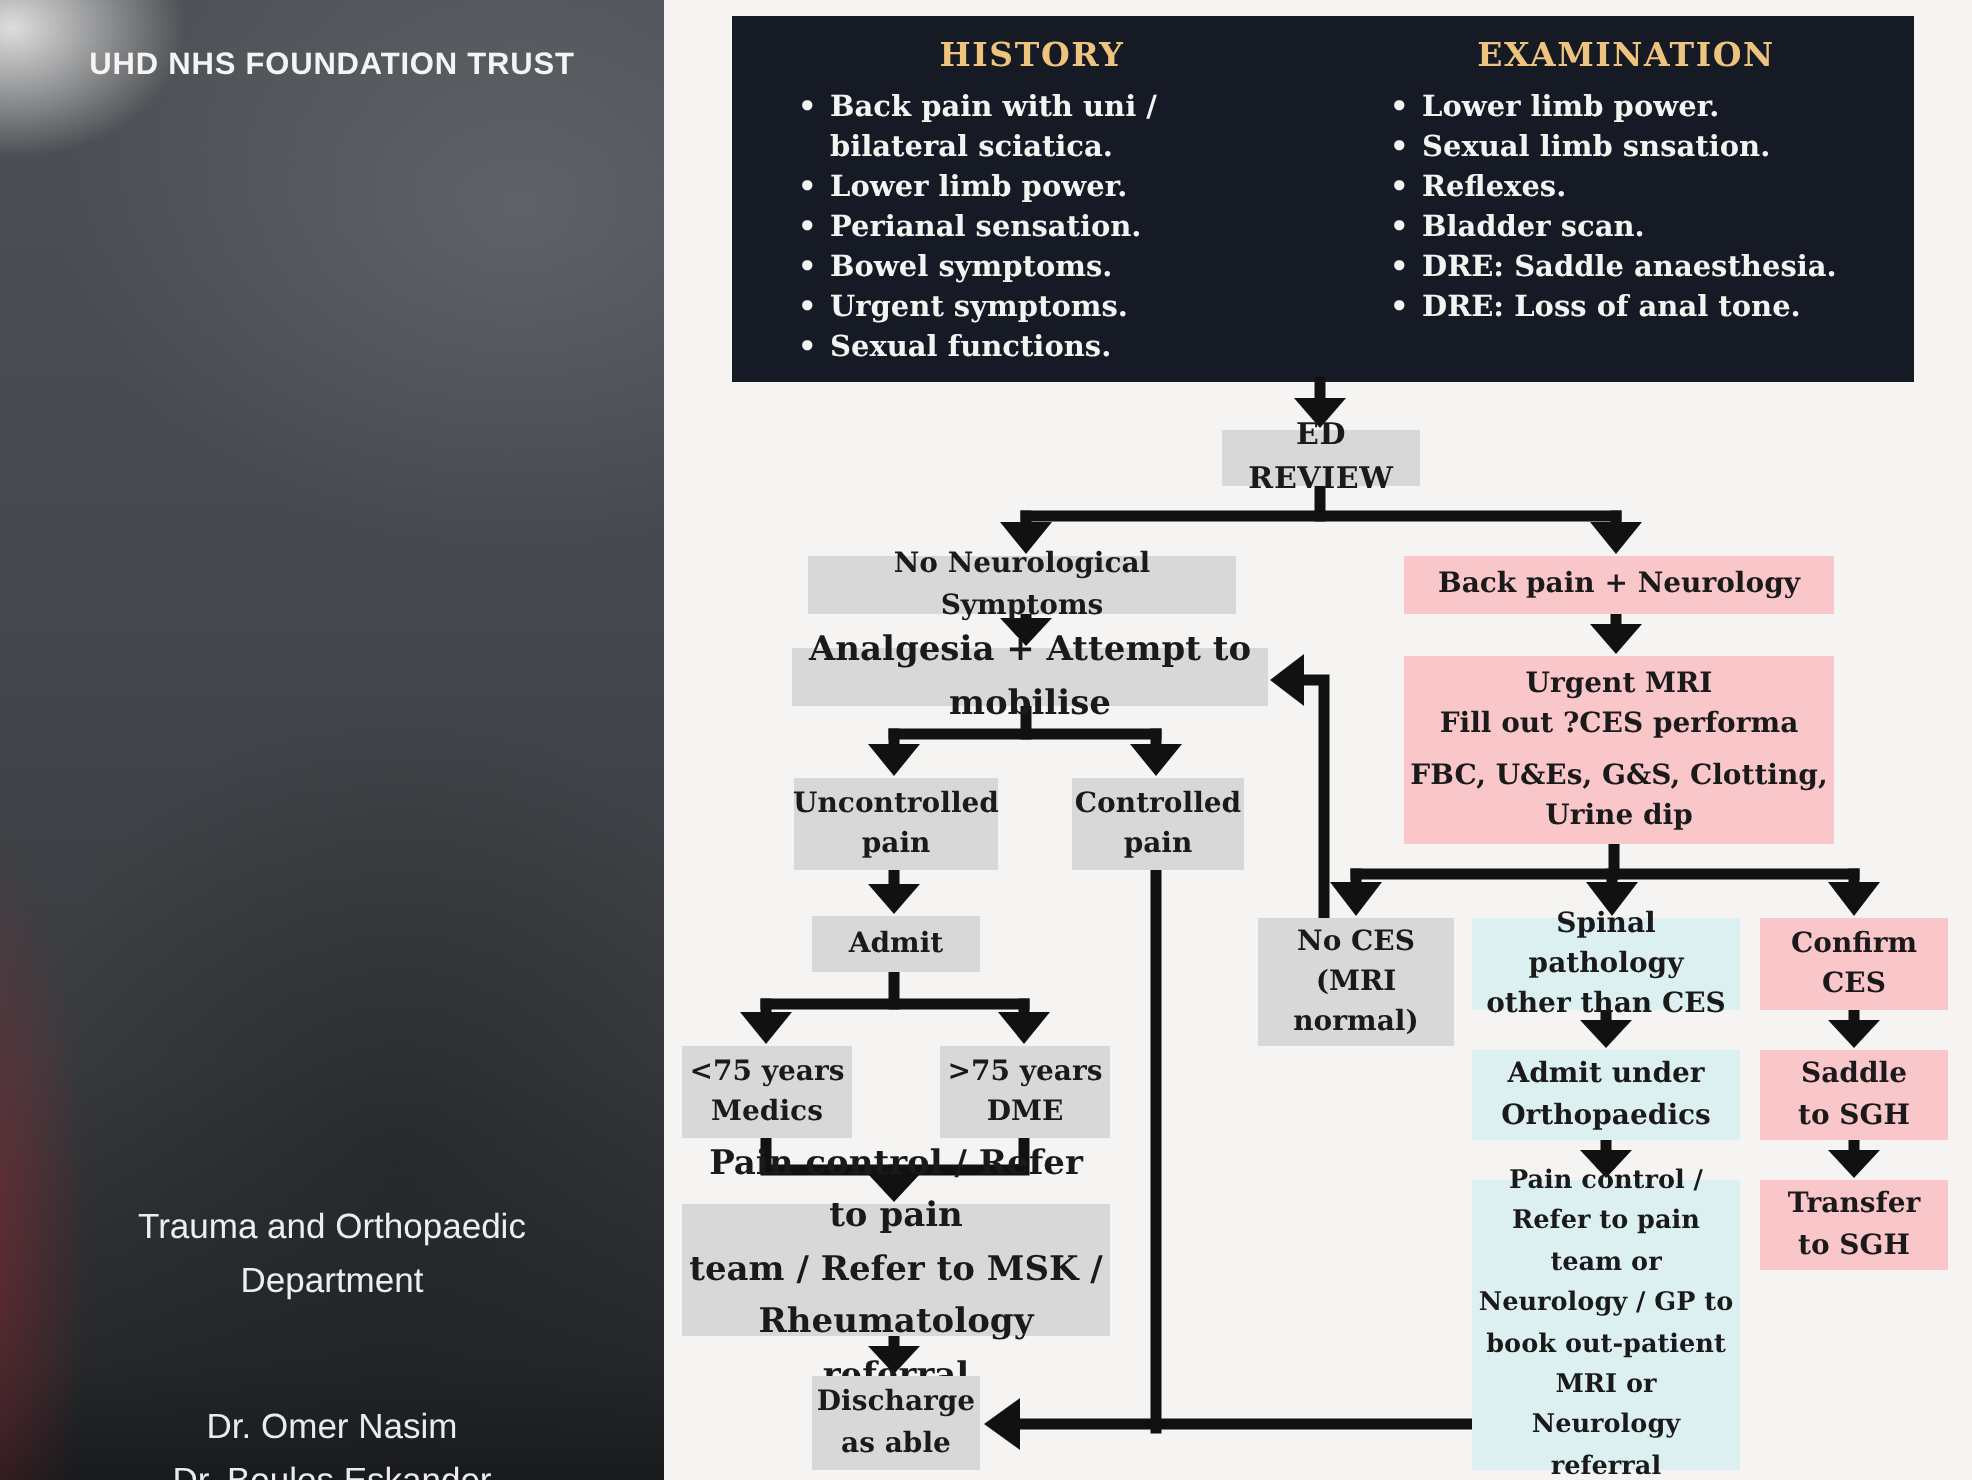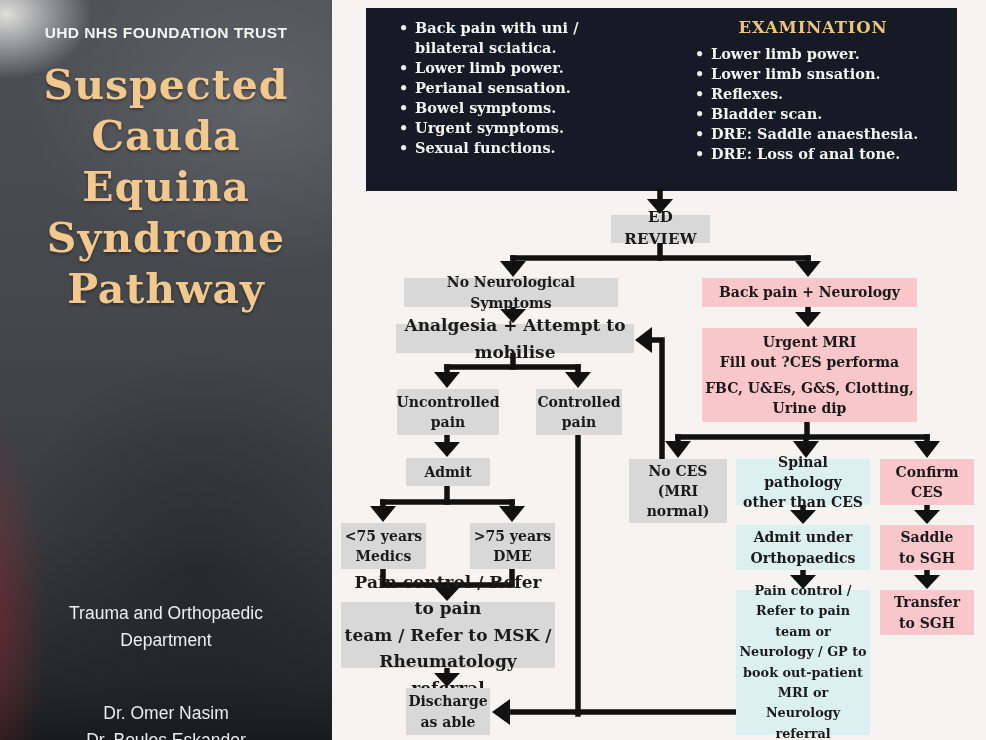--- a/index.html
+++ b/index.html
@@ -58,47 +58,43 @@
   .mri-l2{ margin-top:5px; }
   .connectors{ position:absolute; left:0; top:0; z-index:1; }
 </style>
 </head>
 <body>
 
 <div class="page">
 
   <div class="sidebar">
     <div class="trust">UHD NHS FOUNDATION TRUST</div>
-    <div class="title">Suspected
-Cauda
-Equina
-Syndrome
-Pathway</div>
     <div class="dept">Trauma and Orthopaedic
 Department</div>
     <div class="doctor doc1">Dr. Omer Nasim</div>
     <div class="doctor doc2">Dr. Boulos Eskander</div>
   </div>
 
   <div class="darkbox">
     <div class="col col-history">
+      <h3>HISTORY</h3>
       <ul>
           <li>Back pain with uni / bilateral sciatica.</li>
           <li>Lower limb power.</li>
           <li>Perianal sensation.</li>
           <li>Bowel symptoms.</li>
           <li>Urgent symptoms.</li>
           <li>Sexual functions.</li>
         </ul>
     </div>
     <div class="col col-exam">
       <h3>EXAMINATION</h3>
       <ul>
           <li>Lower limb power.</li>
-          <li>Lower limb snsation.</li>
+          <li>Sexual limb snsation.</li>
           <li>Reflexes.</li>
           <li>Bladder scan.</li>
           <li>DRE: Saddle anaesthesia.</li>
           <li>DRE: Loss of anal tone.</li>
         </ul>
     </div>
   </div>
 
   <svg class="connectors" width="986" height="740" viewBox="0 0 986 740">
     <g stroke="#111" stroke-width="5.5" fill="none" stroke-linecap="square">

